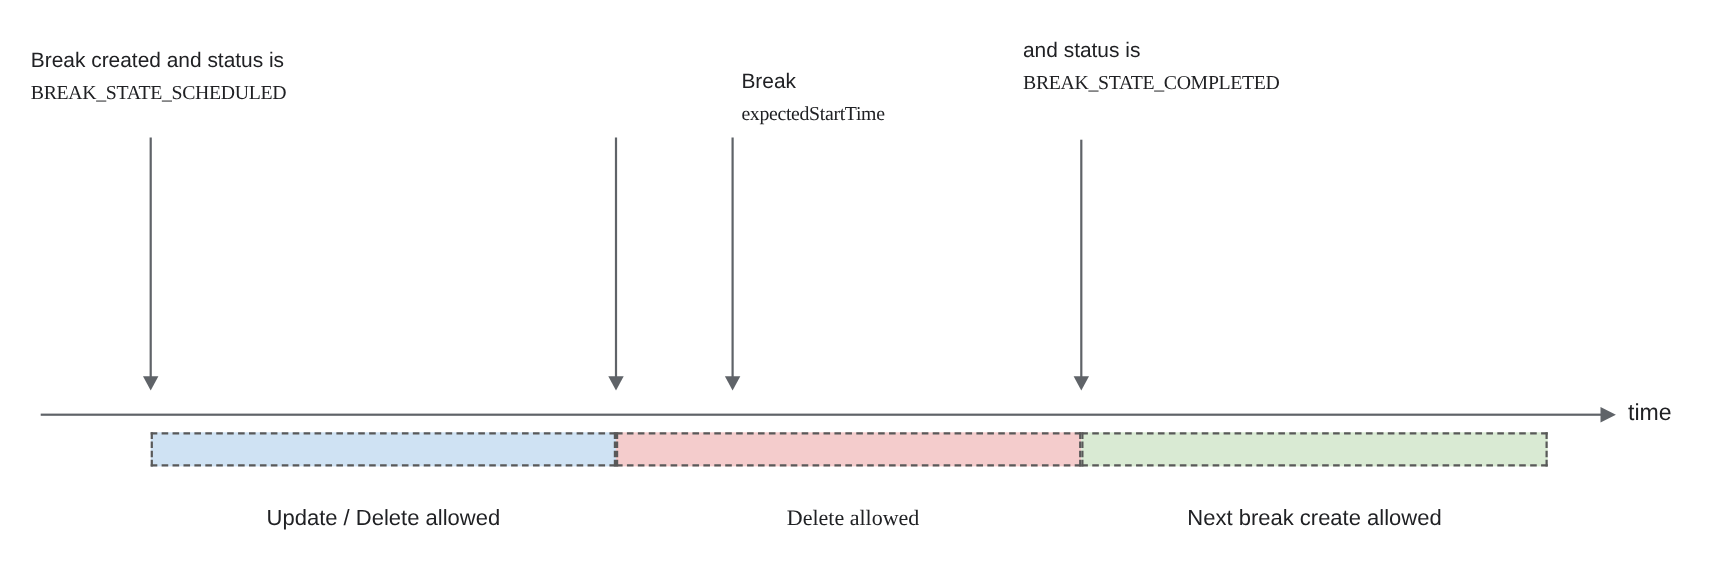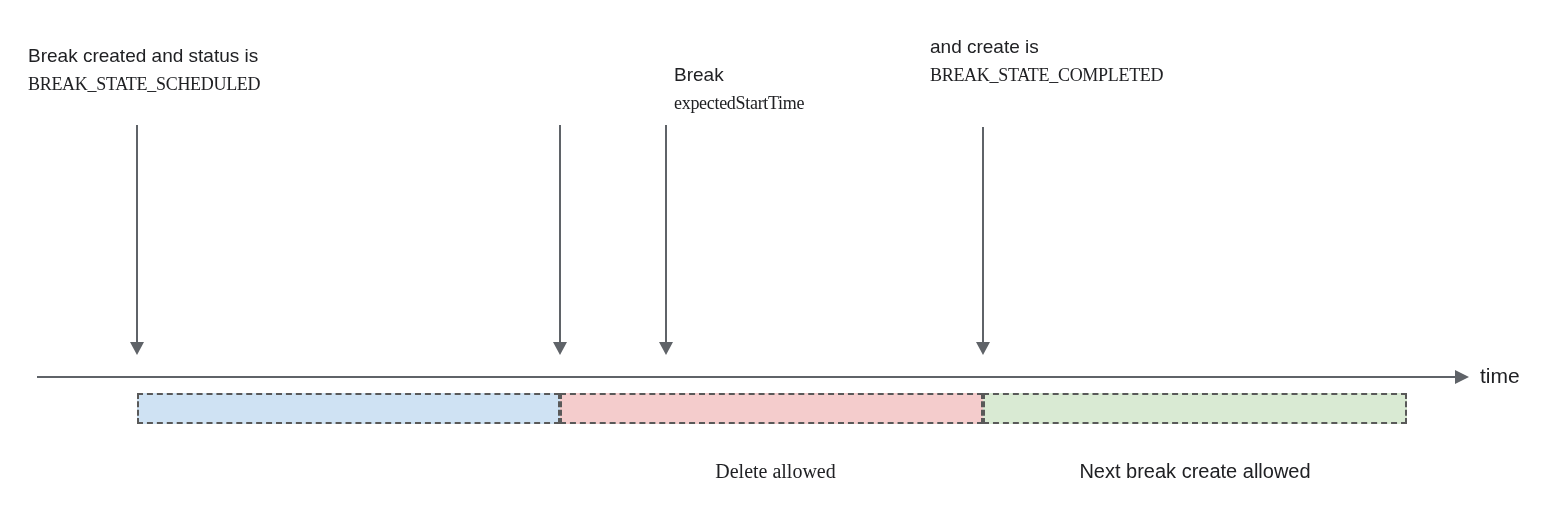--- a/index.html
+++ b/index.html
@@ -103,21 +103,21 @@
     <div class="code">BREAK_STATE_SCHEDULED</div>
   </div>
 
 
   <div class="annotation ann-3">
     <div>Break</div>
     <div class="code">expectedStartTime</div>
   </div>
 
   <div class="annotation ann-4">
-    <div>and create is</div>
+    <div>and status is</div>
     <div class="code">BREAK_STATE_COMPLETED</div>
   </div>
 
   <div>
     <div class="v-arrow-line" style="left:136px; top:125px; height:219px;"></div>
     <div class="v-arrow-head" style="left:130px; top:342px;"></div>
   </div>
   <div>
     <div class="v-arrow-line" style="left:559px; top:125px; height:219px;"></div>
     <div class="v-arrow-head" style="left:553px; top:342px;"></div>
@@ -134,16 +134,17 @@
   <div>
     <div class="axis-line"></div>
     <div class="axis-head"></div>
     <div class="axis-label">time</div>
   </div>
 
   <div class="segment seg-1" style="background: rgb(207, 226, 243);"></div>
   <div class="segment seg-2" style="background: rgb(244, 204, 204);"></div>
   <div class="segment seg-3" style="background: rgb(217, 234, 211);"></div>
 
+  <div class="seg-label seg-label-1">Update / Delete allowed</div>
   <div class="seg-label seg-label-2">Delete allowed</div>
   <div class="seg-label seg-label-3">Next break create allowed</div>
 
 </div>
 
 </body></html>

